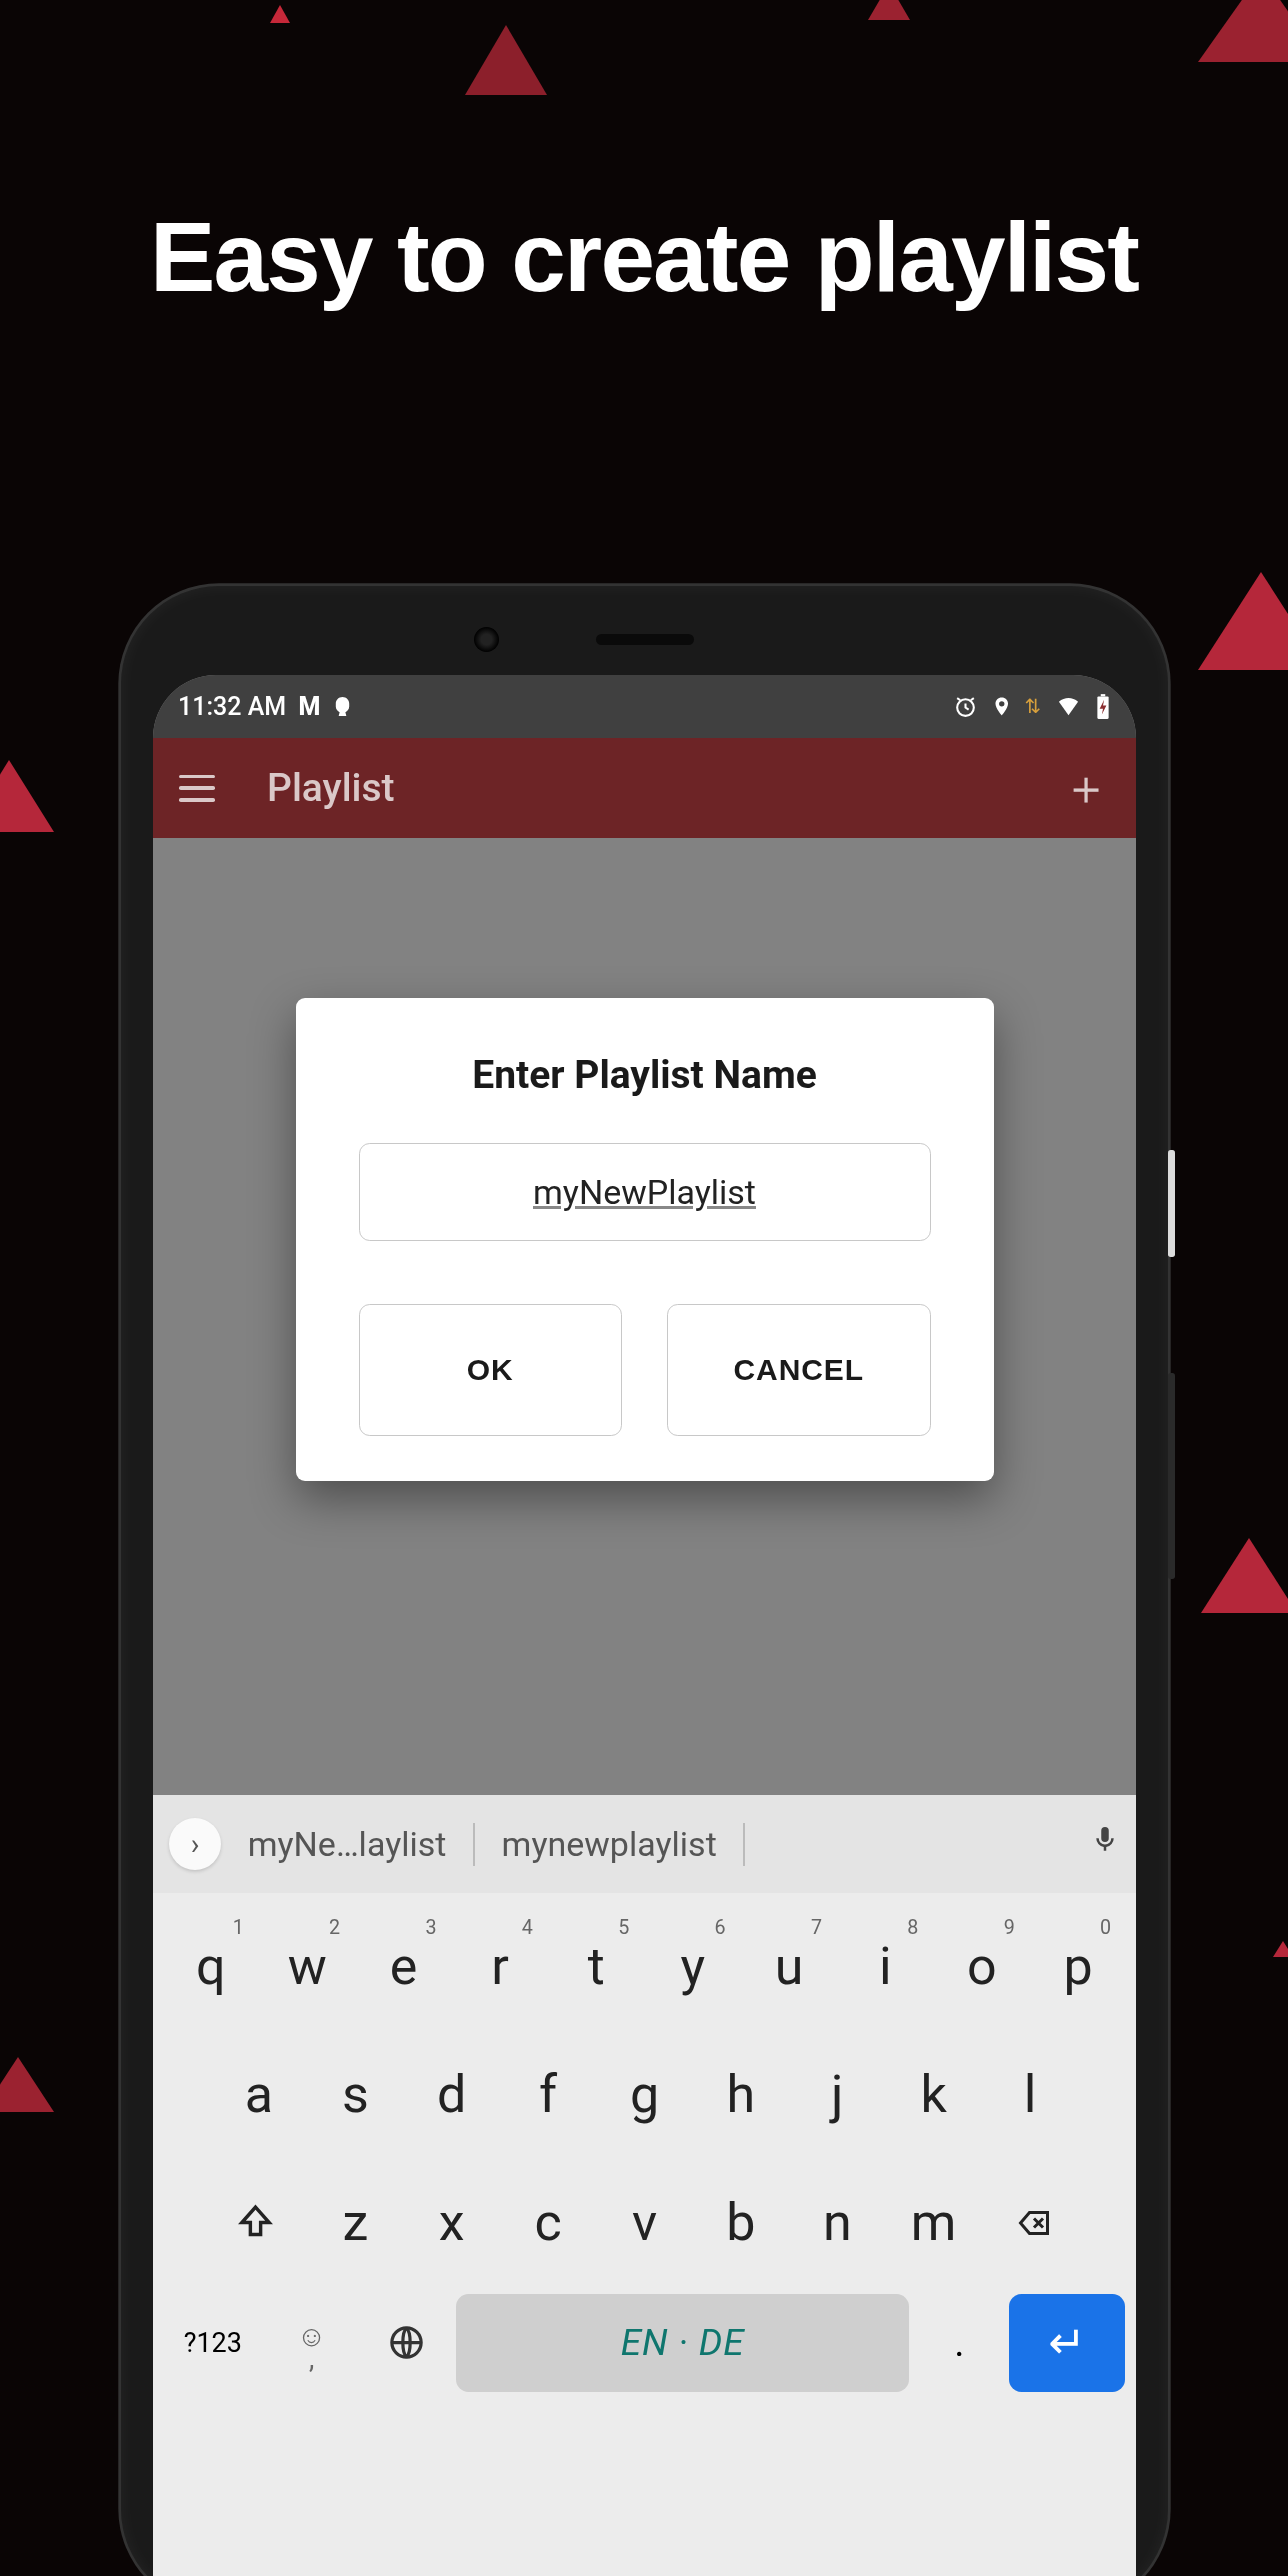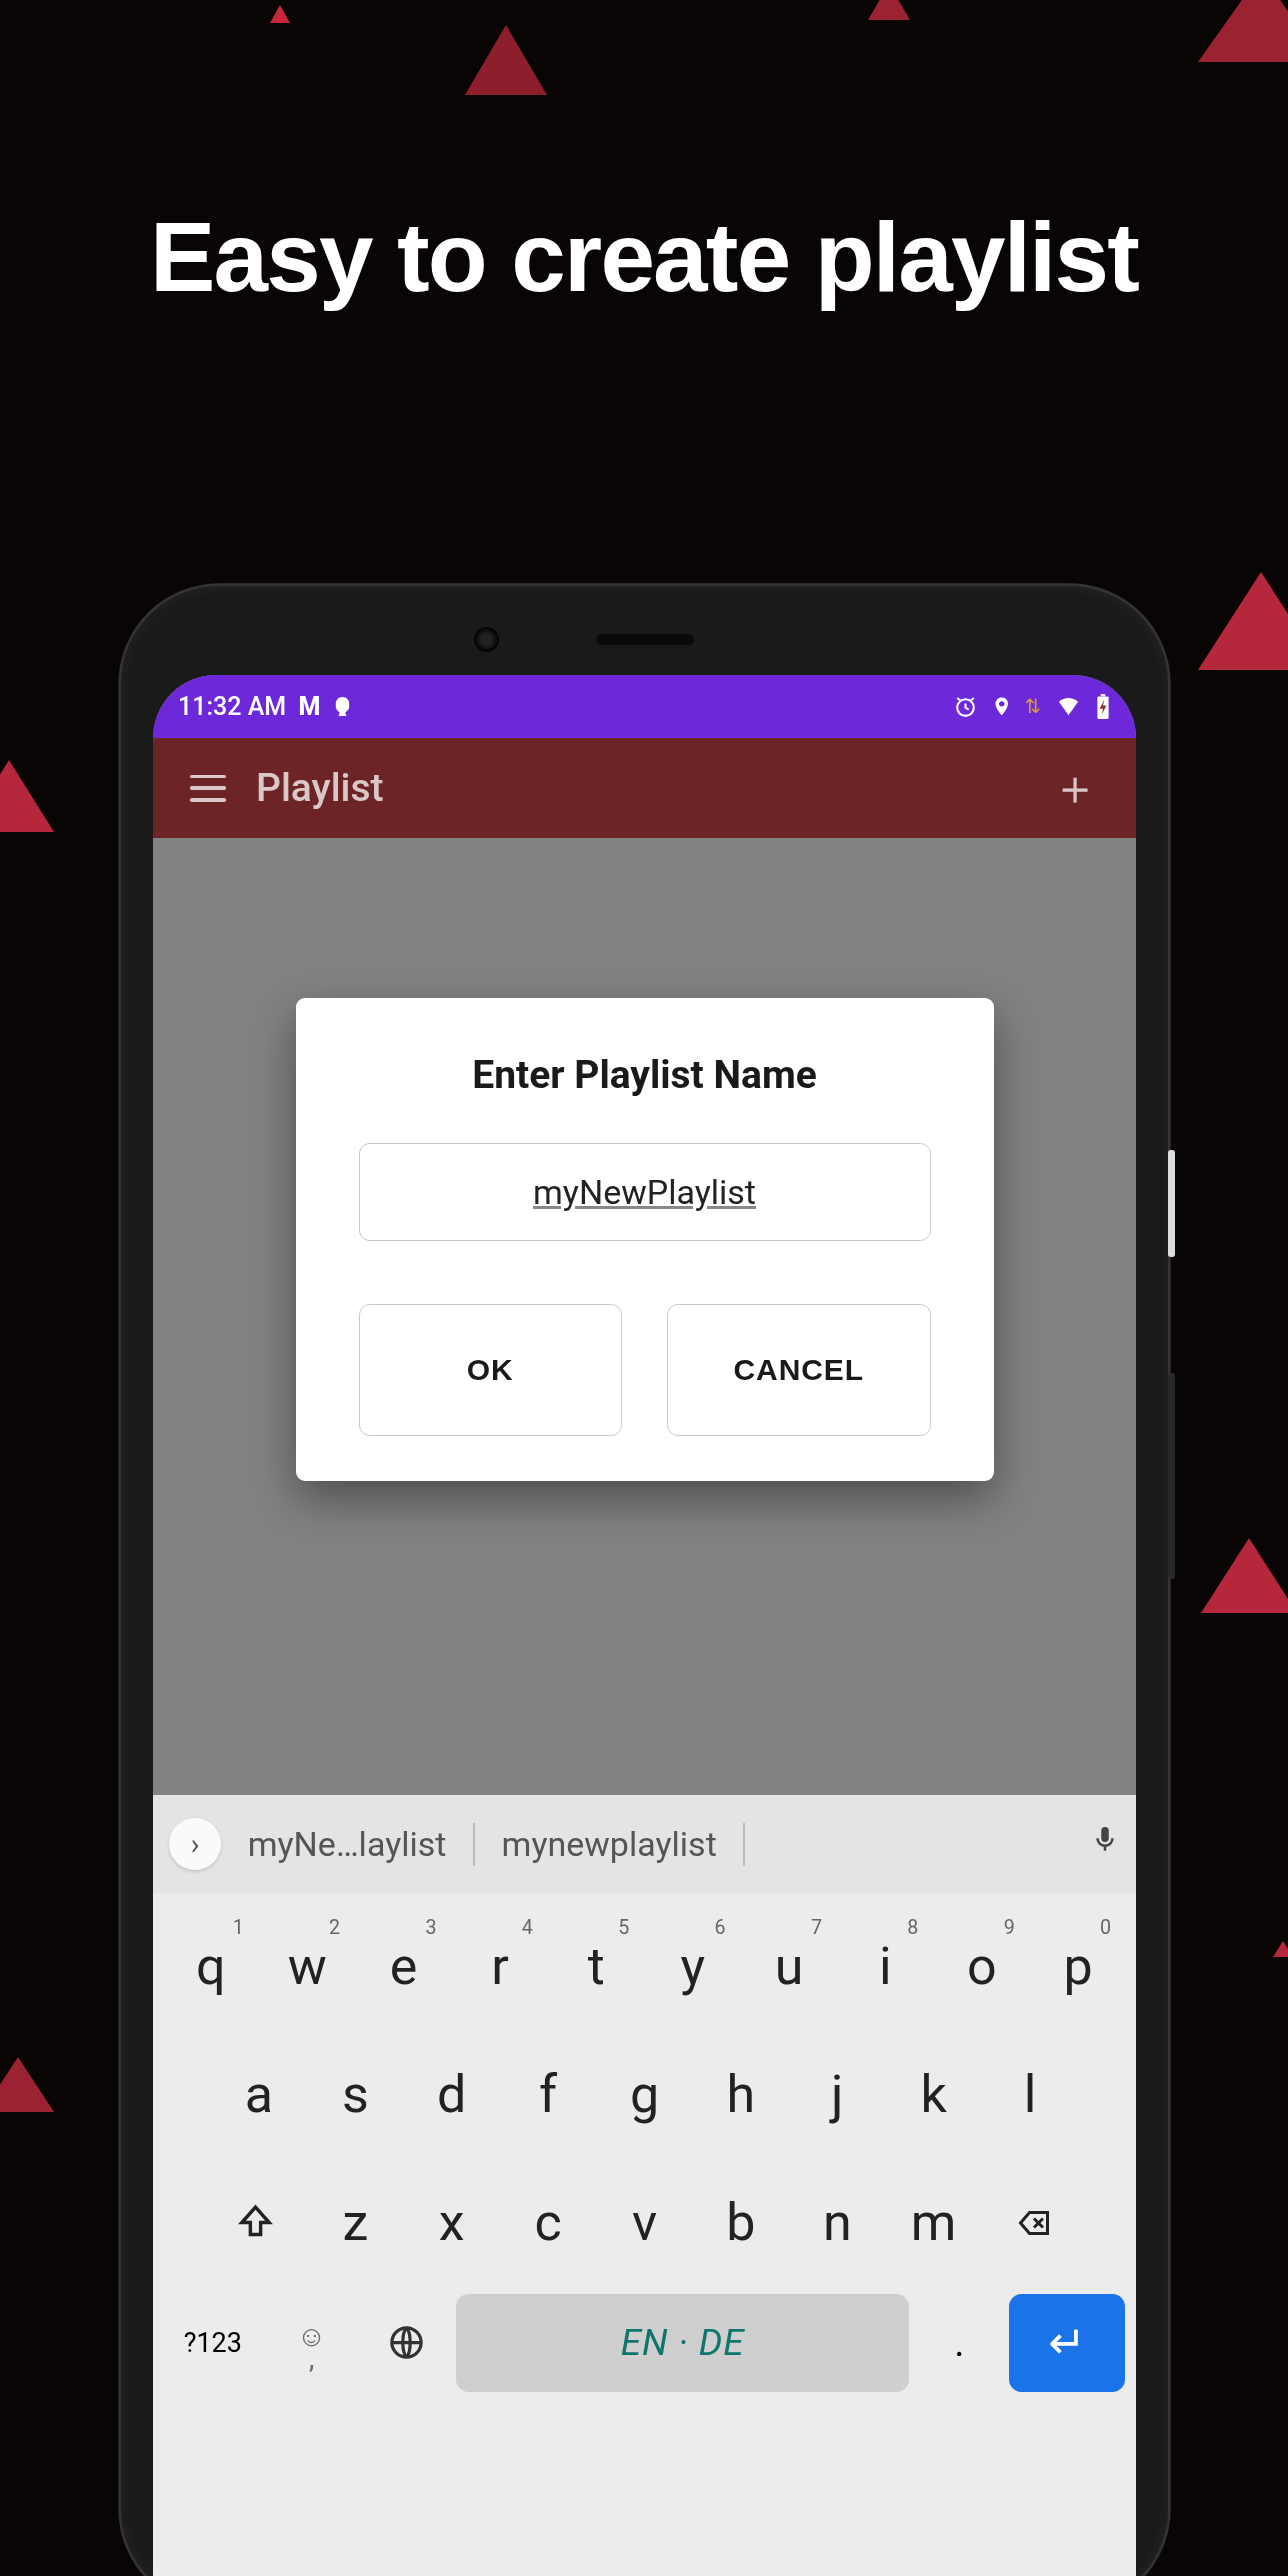--- a/index.html
+++ b/index.html
@@ -73,40 +73,40 @@
     position: absolute;
     top: 89px; left: 32px; right: 32px; bottom: 0;
     border-radius: 63px 63px 0 0;
     overflow: hidden;
     background: #828282;
   }
 
   
   .status-bar {
     height: 63px;
-    background: #6d28d9;
+    background: #404040;
     display: flex;
     align-items: center;
     justify-content: space-between;
     padding: 0 25px;
     color: #fff;
     font-size: 25px;
     font-weight: 500;
   }
   .status-left, .status-right { display: flex; align-items: center; gap: 12.5px; }
   .status-right svg, .status-left svg { fill: #fff; }
 
   
   .app-bar {
     height: 100px;
     background: #8c2f31;
     display: flex;
     align-items: center;
-    padding: 0 37px;
-    gap: 30px;
+    padding: 0 26px;
+    gap: 52px;
     position: relative;
   }
   .app-bar::after{
     content:""; position:absolute; inset:0; background:rgba(0,0,0,0.22);
   }
   .app-bar > * { position:relative; z-index:1; opacity:0.75; }
   .hamburger { width:36px; height:27px; display:flex; flex-direction:column; justify-content:space-between; }
   .hamburger span { height:3.6px; background:#fff; border-radius:1.8px; }
   .app-title { color:#fff; font-size:39px; font-weight:500; flex:1; }
   .plus { color:#fff; font-size:48px; font-weight:300; line-height:1; }

